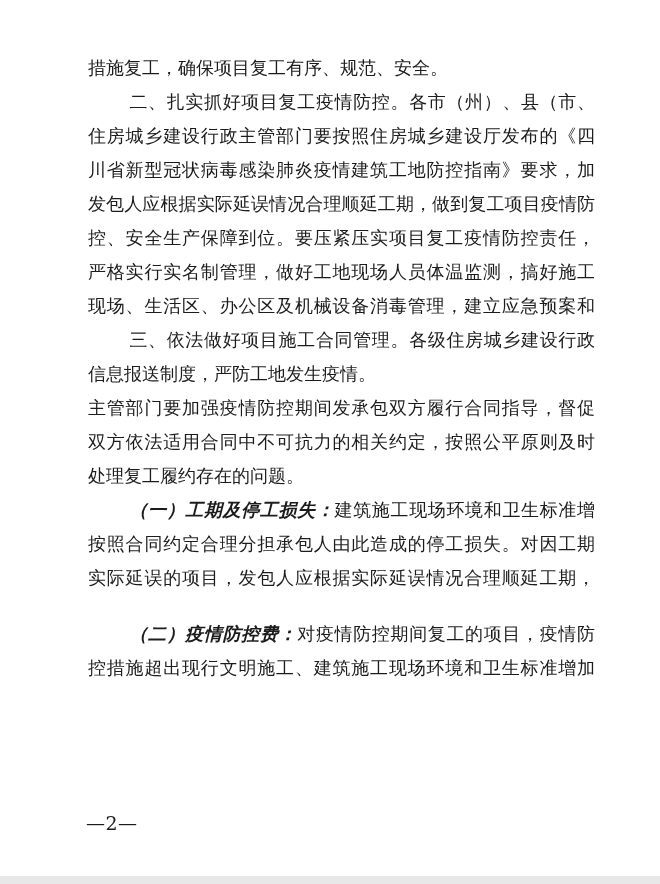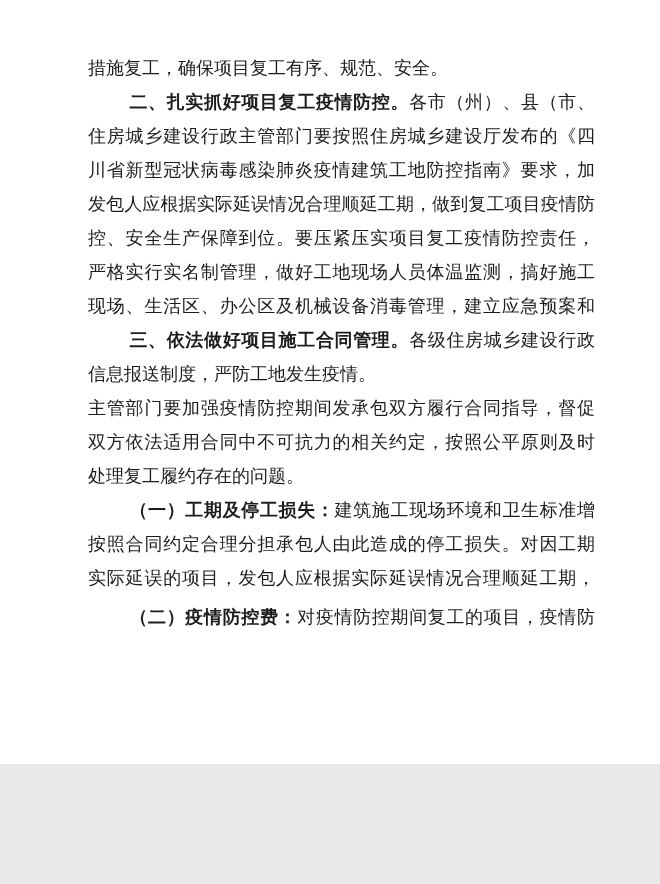--- a/index.html
+++ b/index.html
@@ -3,21 +3,21 @@
 <meta charset="utf-8">
 <style>
   html, body {
     margin: 0;
     padding: 0;
     background: #e8e8e8;
   }
   .page {
     position: relative;
     width: 660px;
-    height: 764px;
+    height: 876px;
     margin: 0 auto;
     background: #ffffff;
     overflow: hidden;
     font-family: "DejaVu Serif", "Liberation Serif", serif;
   }
   .doc-body {
     position: absolute;
     left: 88px;
     top: 51px;
     width: 507px;
@@ -31,28 +31,29 @@
   }
   .line.fill {
     text-align: justify;
     text-align-last: justify;
     text-justify: inter-character;
   }
   .line.indent {
     text-indent: 2.3em;
   }
   .line.gap {
-    margin-top: 5px;
+    margin-top: 22px;
   }
   .seg-b {
-    font-weight: bold;
+    font-weight: normal;
     margin-top: 12px;
   }
   .seg-bi {
     font-weight: bold;
+    font-style: italic;
   }
   .page-number {
     position: absolute;
     left: 86px;
     top: 812px;
     font-size: 19px;
     color: #1c1c1c;
     letter-spacing: 0.5px;
   }
 </style>
@@ -72,15 +73,16 @@
       <div class="line fill"><span>现场、生活区、办公区及机械设备消毒管理，建立应急预案和</span></div>
       <div class="line fill indent"><span class="seg-b">三、依法做好项目施工合同管理。</span><span>各级住房城乡建设行政</span></div>
       <div class="line"><span>信息报送制度，严防工地发生疫情。</span></div>
       <div class="line fill"><span>主管部门要加强疫情防控期间发承包双方履行合同指导，督促</span></div>
       <div class="line fill"><span>双方依法适用合同中不可抗力的相关约定，按照公平原则及时</span></div>
       <div class="line"><span>处理复工履约存在的问题。</span></div>
       <div class="line fill indent"><span class="seg-bi">（一）工期及停工损失：</span><span>建筑施工现场环境和卫生标准增加</span></div>
       <div class="line fill"><span>按照合同约定合理分担承包人由此造成的停工损失。对因工期</span></div>
       <div class="line fill"><span>实际延误的项目，发包人应根据实际延误情况合理顺延工期，</span></div>
       <div class="line fill indent gap"><span class="seg-bi">（二）疫情防控费：</span><span>对疫情防控期间复工的项目，疫情防</span></div>
+      <div class="line fill"><span>控措施超出现行文明施工、建筑施工现场环境和卫生标准增加</span></div>
     </div>
   <div class="page-number">—2—</div>
 </div>
 
 </body></html>

